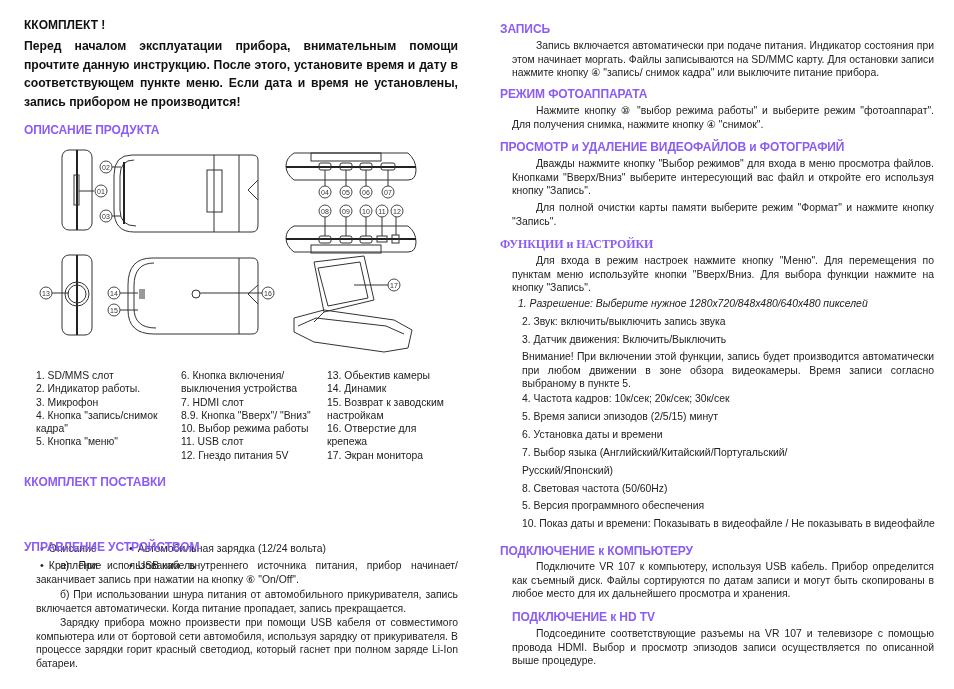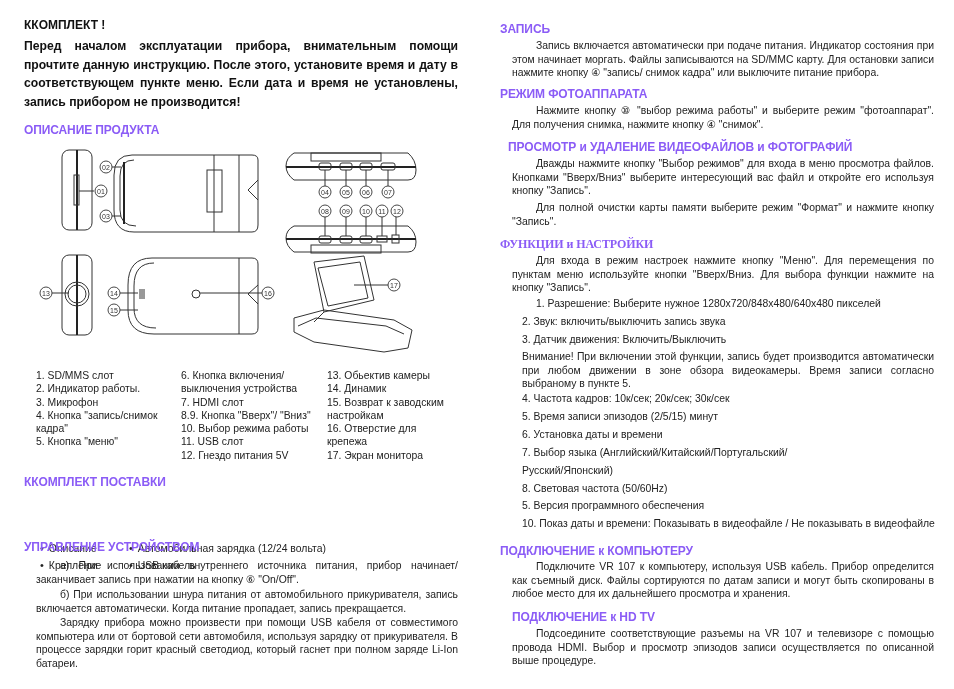--- a/index.html
+++ b/index.html
@@ -241,27 +241,27 @@
 </div>
 
 <div class="page right">
 
   <div class="abs h" style="top:22px;left:0;">ЗАПИСЬ</div>
   <p class="abs p" style="top:39px;left:12px;width:422px;">Запись включается автоматически при подаче питания. Индикатор состояния при этом начинает моргать. Файлы записываются на SD/MMC карту. Для остановки записи нажмите кнопку ④ "запись/ снимок кадра" или выключите питание прибора.</p>
 
   <div class="abs h" style="top:87px;left:0;">РЕЖИМ ФОТОАППАРАТА</div>
   <p class="abs p" style="top:104px;left:12px;width:422px;">Нажмите кнопку ⑩ "выбор режима работы" и выберите режим "фотоаппарат". Для получения снимка, нажмите кнопку ④ "снимок".</p>
 
-  <div class="abs h" style="top:140px;left:8px;text-align:center;">ПРОСМОТР и УДАЛЕНИЕ ВИДЕОФАЙЛОВ и ФОТОГРАФИЙ</div>
+  <div class="abs h" style="top:140px;left:0;text-align:center;">ПРОСМОТР и УДАЛЕНИЕ ВИДЕОФАЙЛОВ и ФОТОГРАФИЙ</div>
   <p class="abs p" style="top:157px;left:12px;width:422px;">Дважды нажмите кнопку "Выбор режимов" для входа в меню просмотра файлов. Кнопками "Вверх/Вниз" выберите интересующий вас файл и откройте его используя кнопку "Запись".</p>
   <p class="abs p" style="top:201px;left:12px;width:422px;">Для полной очистки карты памяти выберите режим "Формат" и нажмите кнопку "Запись".</p>
 
   <div class="abs h" style="top:237px;left:0;font-family:Liberation Serif, serif;">ФУНКЦИИ и НАСТРОЙКИ</div>
   <p class="abs p" style="top:254px;left:12px;width:422px;">Для входа в режим настроек нажмите кнопку "Меню". Для перемещения по пунктам меню используйте кнопки "Вверх/Вниз. Для выбора функции нажмите на кнопку "Запись".</p>
-  <div class="abs item" style="top:297px;left:36px;">1. Разрешение: Выберите нужное 1280x720/848x480/640x480 пикселей</div>
+  <div class="abs item" style="top:297px;left:18px;font-style:italic;">1. Разрешение: Выберите нужное 1280x720/848x480/640x480 пикселей</div>
   <div class="abs item" style="top:315px;left:22px;">2. Звук: включить/выключить запись звука</div>
   <div class="abs item" style="top:333px;left:22px;">3. Датчик движения: Включить/Выключить</div>
   <p class="abs p noind" style="top:350px;left:22px;width:412px;">Внимание! При включении этой функции, запись будет производится автоматически при любом движении в зоне обзора видеокамеры. Время записи согласно выбраному в пункте 5.</p>
   <div class="abs item" style="top:392px;left:22px;">4. Частота кадров: 10к/сек; 20к/сек; 30к/сек</div>
   <div class="abs item" style="top:410px;left:22px;">5. Время записи эпизодов (2/5/15) минут</div>
   <div class="abs item" style="top:428px;left:22px;">6. Установка даты и времени</div>
   <div class="abs item" style="top:446px;left:22px;">7. Выбор языка (Английский/Китайский/Португальский/</div>
   <div class="abs item" style="top:464px;left:22px;">Русский/Японский)</div>
   <div class="abs item" style="top:482px;left:22px;">8. Световая частота (50/60Hz)</div>
   <div class="abs item" style="top:499px;left:22px;">5. Версия программного обеспечения</div>

